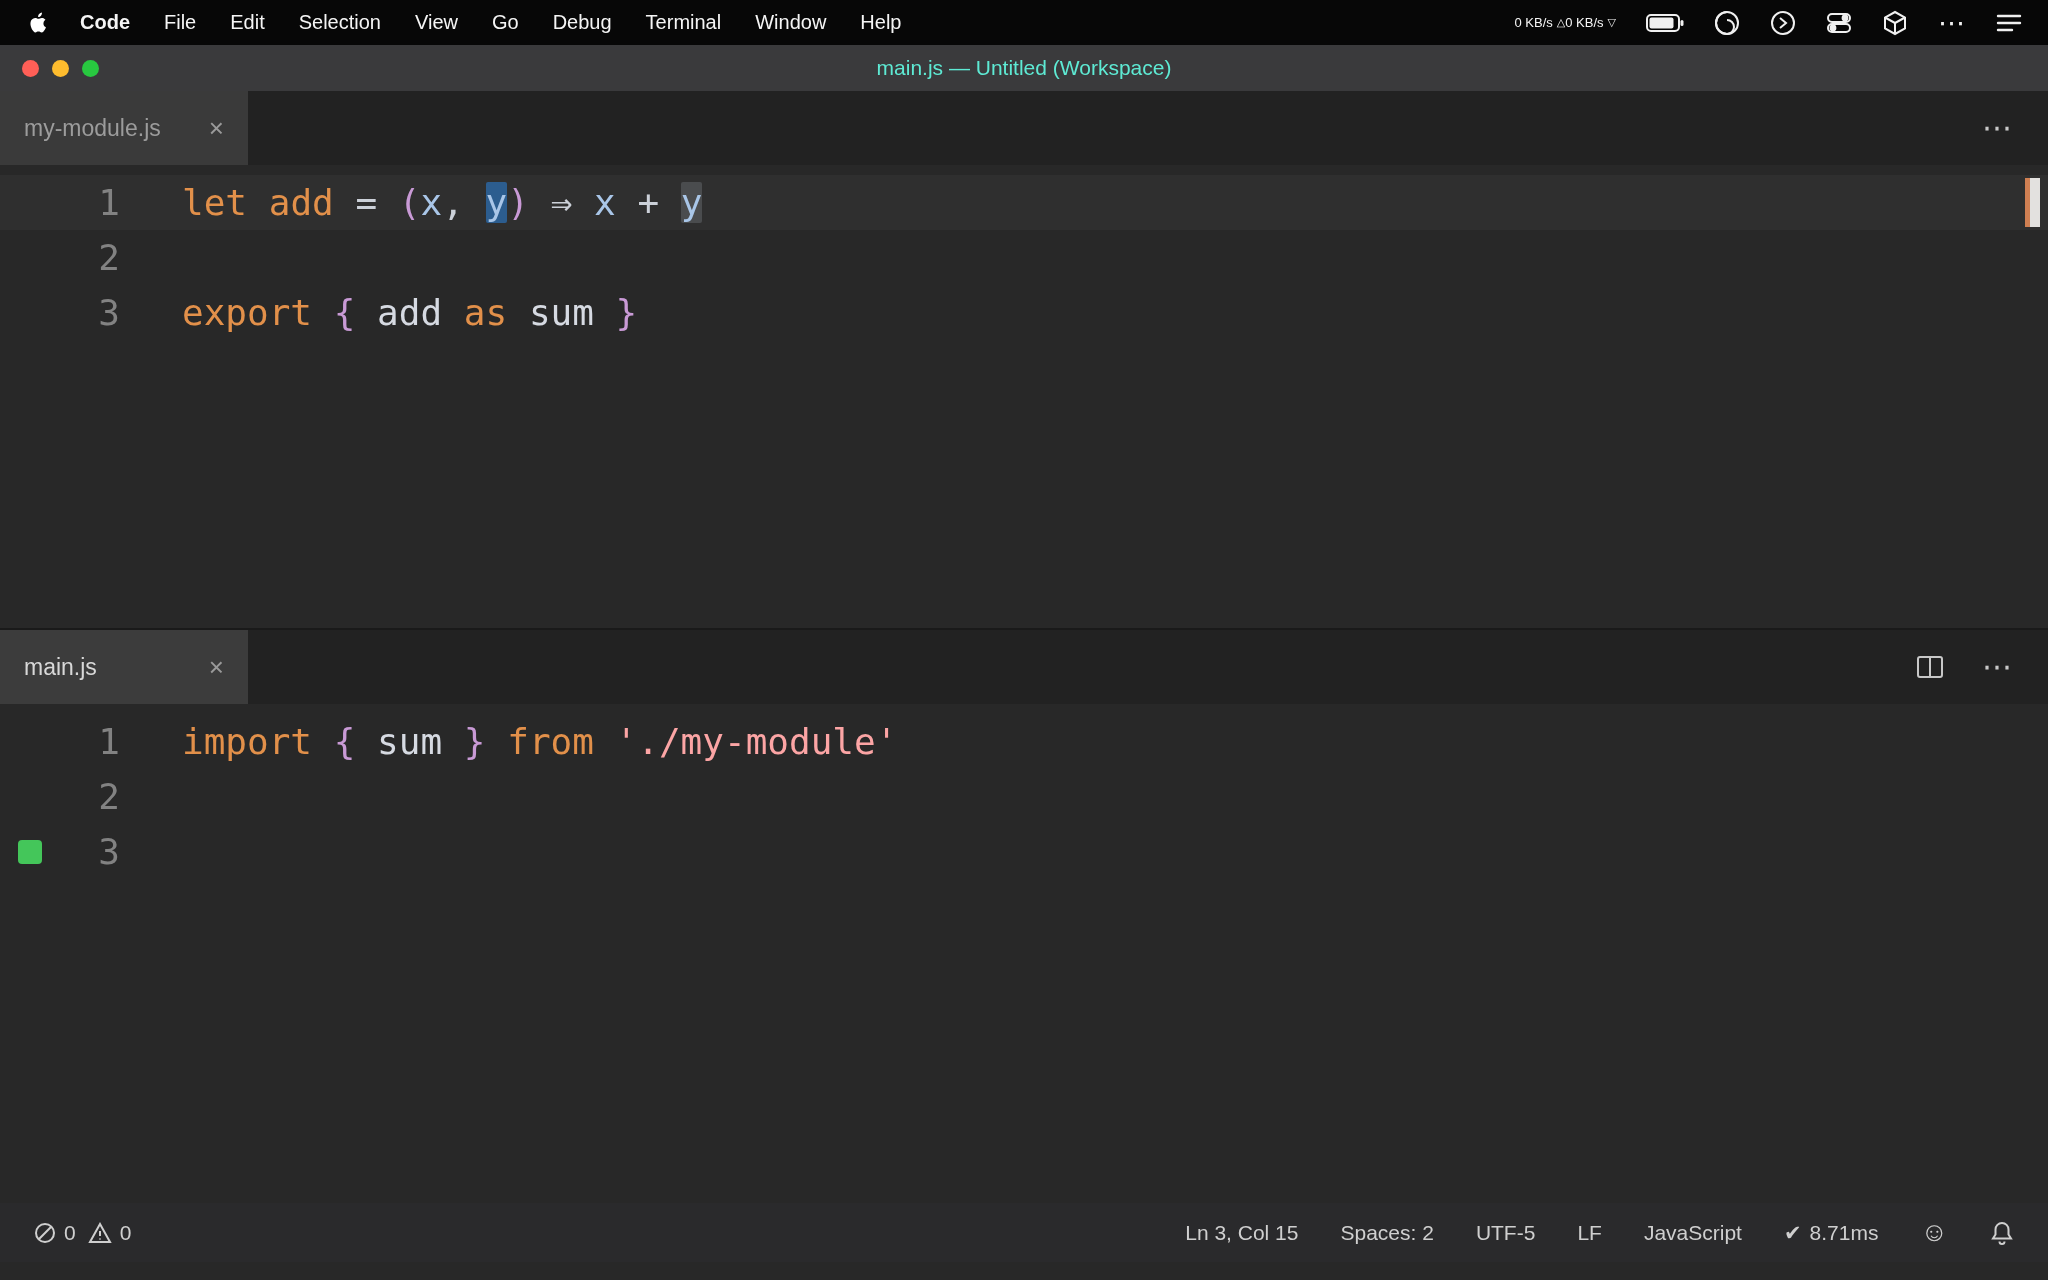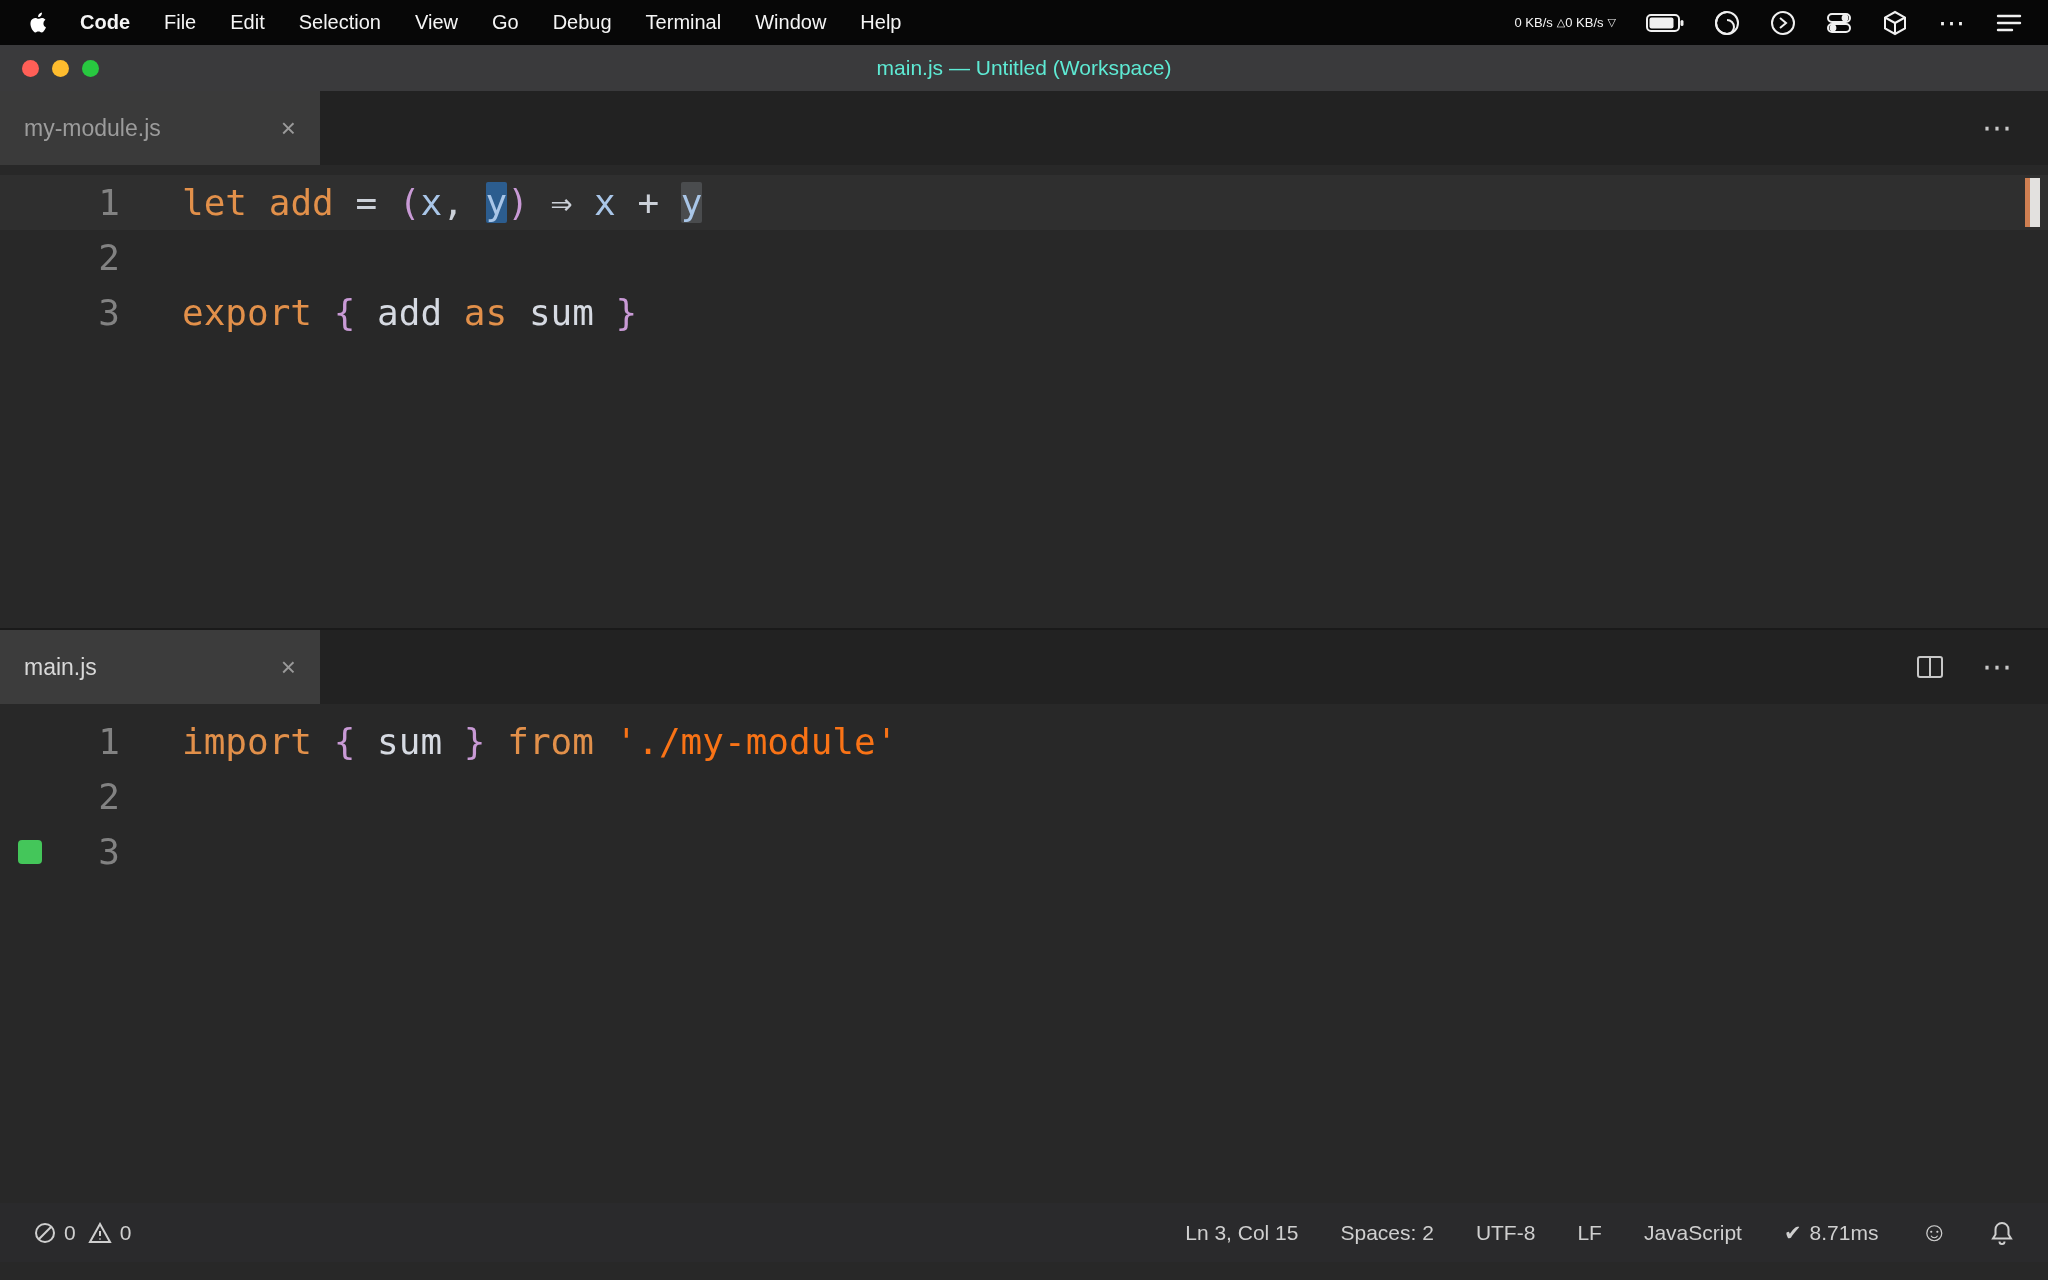--- a/index.html
+++ b/index.html
@@ -22,40 +22,40 @@
 
   
   .titlebar { height:46px; background:#3a3a3c; position:relative; display:flex; align-items:center; }
   .traffic { display:flex; gap:13px; padding-left:22px; }
   .tl { width:17px; height:17px; border-radius:50%; }
   .tl.red{background:#ff5f57;} .tl.yellow{background:#febc2e;} .tl.green{background:#28c840;}
   .wtitle { position:absolute; left:0; right:0; text-align:center; color:#5eead4; font-size:21px; }
 
   
   .tabbar { height:74px; background:#222222; display:flex; align-items:stretch; position:relative; }
-  .tab { width:320px; display:flex; align-items:center; padding:0 24px; font-size:23px; cursor:default; }
+  .tab { width:248px; display:flex; align-items:center; padding:0 24px; font-size:23px; cursor:default; }
   .tab-top { background:#3a3a3a; color:#9c9c9c; }
   .tab-bottom { background:#3c3c3c; color:#d8d8d8; }
   .tab-close { margin-left:auto; color:#9a9a9a; font-size:26px; line-height:1; }
   .tab-actions { position:absolute; right:0; top:0; height:100%; display:flex; align-items:center;
                  gap:38px; padding-right:36px; color:#c8c8c8; }
   .more-glyph { font-size:30px; line-height:1; }
   .editor { position:relative; overflow:hidden; background:#282828; padding-top:10px; }
   .editor-top { height:463px; }
   .editor-bottom { height:499px; }
   .group-bottom { border-top:2px solid #1a1a1a; }
 
   .code-line { display:flex; height:55px; line-height:55px; position:relative;
                font-family:"DejaVu Sans Mono", monospace; font-size:36px; }
   .code-line.current { background:#2f2f2f; }
   .gutter { width:120px; flex:none; text-align:right; color:#828282; }
   .code { white-space:pre; padding-left:62px; }
   .tok-k{color:#e2904a} .tok-w{color:#d6dae2} .tok-v{color:#a9c6e8}
   .tok-p{color:#c99ad6} .tok-o{color:#ccd1d9} .tok-n{color:#4d9df2}
-  .tok-s{color:#f97316} .tok-c{color:#8a909a} .tok-t{color:#d4d4d4}
+  .tok-s{color:#fca5a5} .tok-c{color:#8a909a} .tok-t{color:#d4d4d4}
   .sel{background:#2c5d8f; border-radius:2px;}
   .hl{background:#4a4c4e; border-radius:2px;}
   .line-marker { position:absolute; left:18px; top:50%; transform:translateY(-50%);
                  width:24px; height:24px; background:#44c65a; border-radius:4px; }
   .ruler-marker { position:absolute; right:8px; top:3px; width:15px; height:49px;
                   background:#e3e1df; border-left:5px solid #cf7f52; }
 
   
   .statusbar { height:59px; background:#2a2a2c; display:flex; align-items:center;
                color:#cfcfcf; font-size:21px; padding:0 34px; }
@@ -236,21 +236,21 @@
           <line x1="12" y1="16.5" x2="12" y2="17.5"></line>
         </svg>
       </span>
       <span>0</span>
     </span>
   </span>
 
   <span class="status-right">
     <span>Ln 3, Col 15</span>
     <span>Spaces: 2</span>
-    <span>UTF-8</span>
+    <span>UTF-5</span>
     <span>LF</span>
     <span>JavaScript</span>
     <span class="perf">
       <span>✔</span>
       <span>8.71ms</span>
     </span>
     <span class="smiley">☺</span>
     <span>
       <svg width="24" height="26" viewBox="0 0 24 26" fill="none" stroke="#cfcfcf" stroke-width="2">
         <path d="M12 3 a6.5 6.5 0 0 1 6.5 6.5 v5 l2.5 4 h-18 l2.5 -4 v-5 a6.5 6.5 0 0 1 6.5 -6.5 z"></path>

